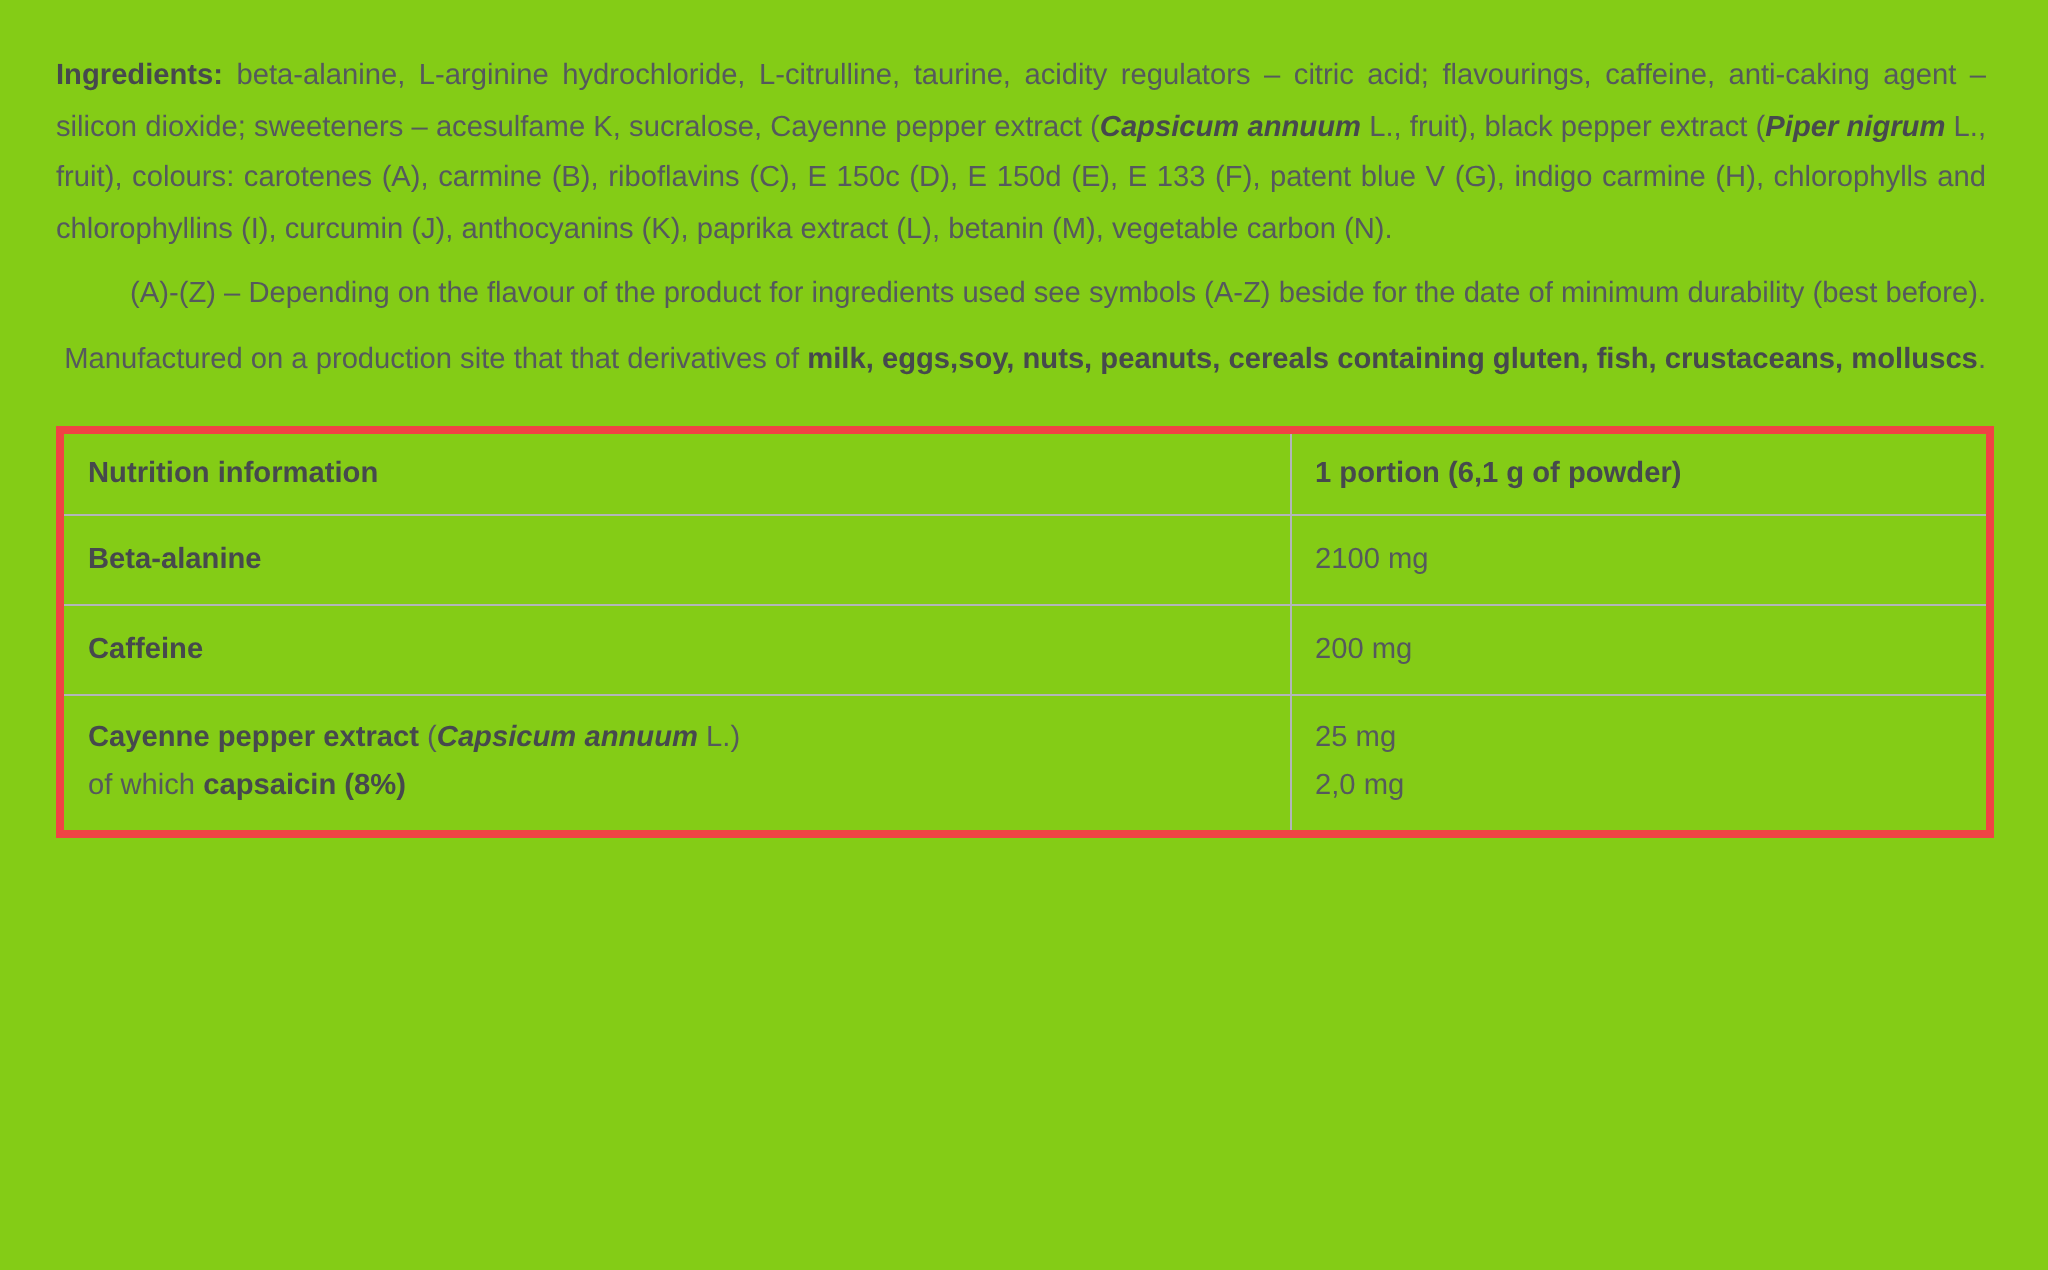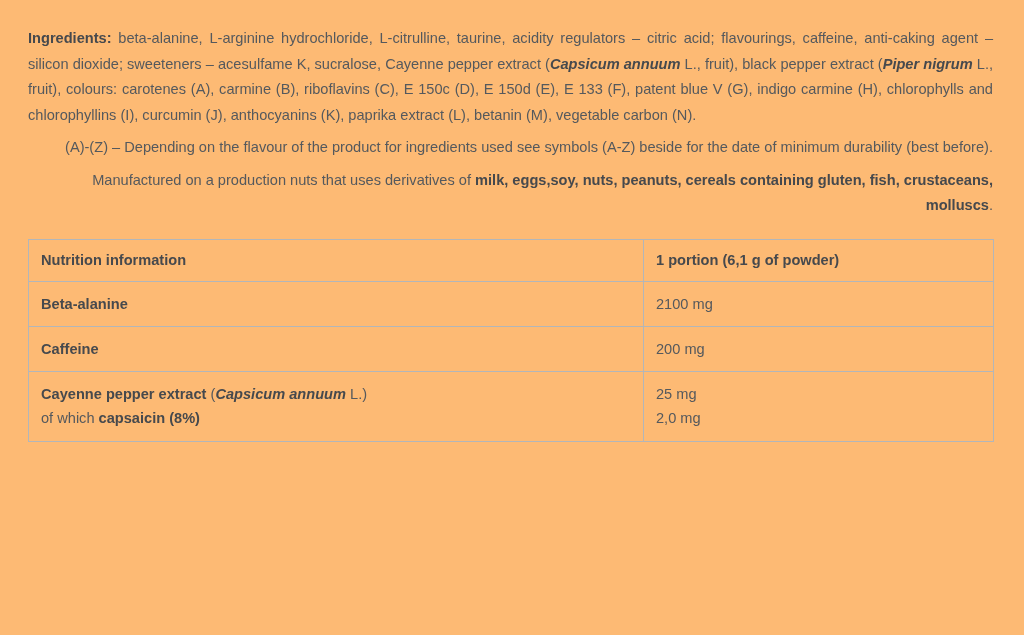--- a/index.html
+++ b/index.html
@@ -11,36 +11,36 @@
     overflow: hidden;
   }
   .page {
     box-sizing: border-box;
     width: 1024px;
     height: 635px;
     padding: 26px 31px 0 28px;
     font-family: "Liberation Sans", sans-serif;
     font-size: 14.6px;
     color: #55595d;
-    background: #fdba74;
+    background: #84cc16;
   }
   .para {
     margin: 0 0 7px 0;
     line-height: 25.5px;
     text-align: right;
   }
   .justify { text-align: justify; }
   b, strong, .bold { font-weight: bold; color: #46494d; }
   .it { font-style: italic; }
   table.nutrition {
     border-collapse: collapse;
     width: 965px;
     margin-top: 20px;
     table-layout: fixed;
-    border: 1px solid #ef4444;
+    border: 4px solid #ef4444;
   }
   table.nutrition col.c1 { width: 615px; }
   table.nutrition col.c2 { width: 350px; }
   table.nutrition th,
   table.nutrition td {
     border: 1px solid #b2b6b9;
     padding: 0 12px;
     vertical-align: middle;
     text-align: left;
     font-size: 14.6px;
@@ -55,21 +55,21 @@
 </style>
 </head>
 <body>
 
 <div class="page">
 
   <p class="para justify"><strong>Ingredients:</strong><span> beta-alanine, L-arginine hydrochloride, L-citrulline, taurine, acidity regulators – citric acid; flavourings, caffeine, anti-caking agent – silicon dioxide; sweeteners – acesulfame K, sucralose, Cayenne pepper extract (</span><strong class="it">Capsicum annuum</strong><span> L., fruit), black pepper extract (</span><strong class="it">Piper nigrum</strong><span> L., fruit), colours: carotenes (A), carmine (B), riboflavins (C), E 150c (D), E 150d (E), E 133 (F), patent blue V (G), indigo carmine (H), chlorophylls and chlorophyllins (I), curcumin (J), anthocyanins (K), paprika extract (L), betanin (M), vegetable carbon (N).</span></p>
 
   <p class="para">(A)-(Z) – Depending on the flavour of the product for ingredients used see symbols (A-Z) beside for the date of minimum durability (best before).</p>
 
-  <p class="para"><span>Manufactured on a production nuts that uses derivatives of </span><strong>milk, eggs,soy, nuts, peanuts, cereals containing gluten, fish, crustaceans, molluscs</strong><span>.</span></p>
+  <p class="para"><span>Manufactured on a production site that that derivatives of </span><strong>milk, eggs,soy, nuts, peanuts, cereals containing gluten, fish, crustaceans, molluscs</strong><span>.</span></p>
 
   <table class="nutrition">
     <colgroup>
         <col class="c1">
         <col class="c2">
       </colgroup>
 
     <tbody>
         <tr class="hdr">
       <th><strong>Nutrition information</strong></th>

